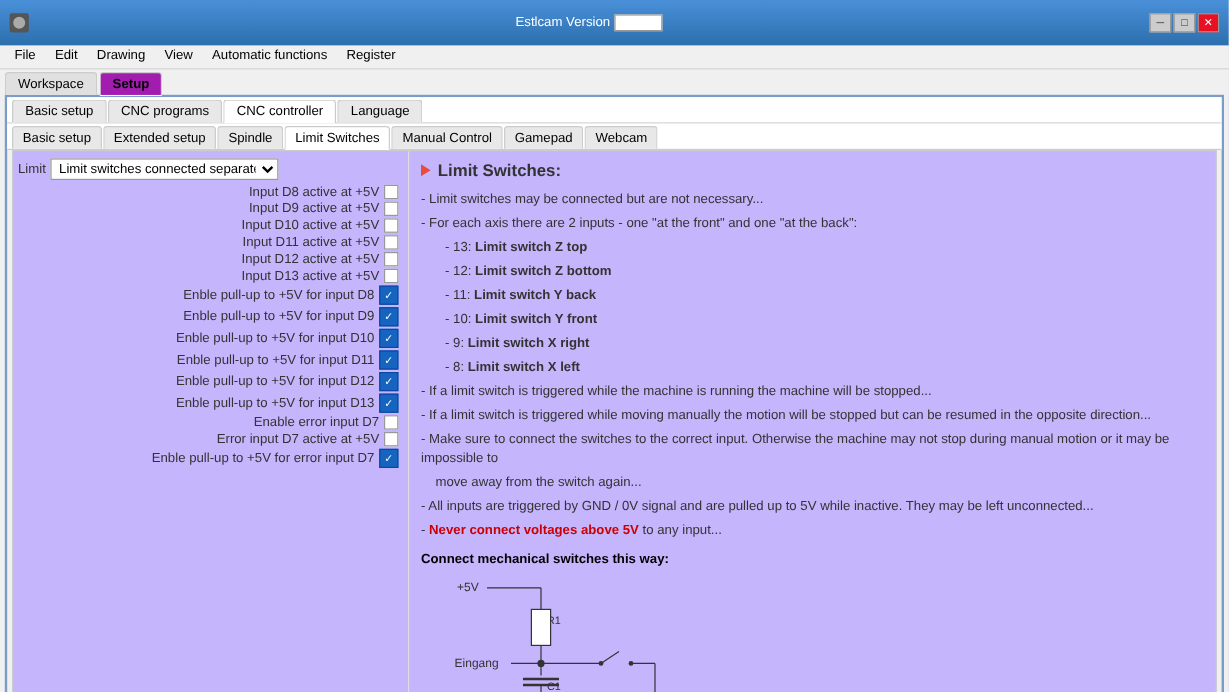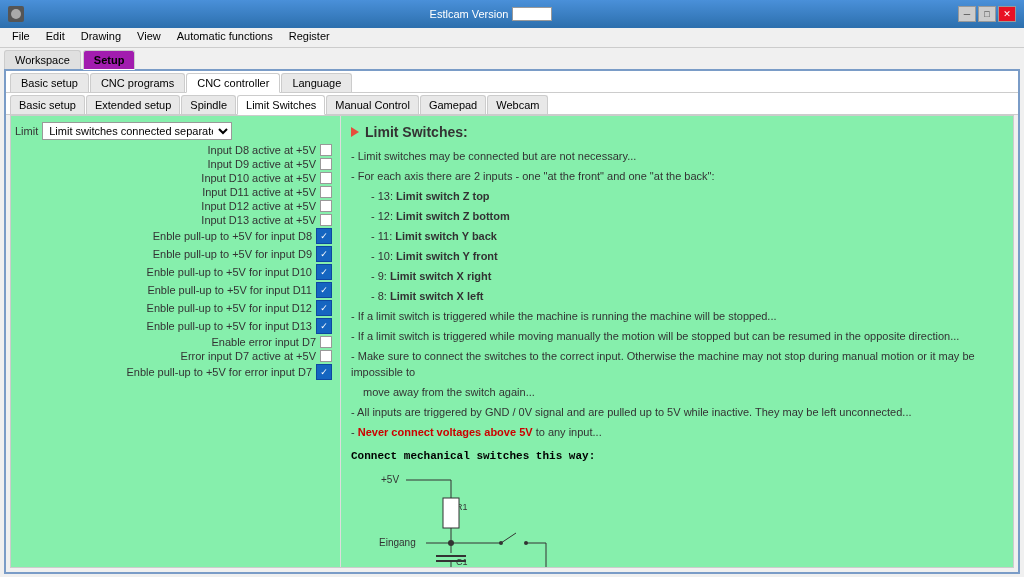--- a/index.html
+++ b/index.html
@@ -7,21 +7,21 @@
       font-family: 'Segoe UI', Tahoma, Arial, sans-serif;
       font-size: 11px;
       background: #f0f0f0;
       width: 1024px;
       height: 577px;
       overflow: hidden;
     }
     
     .title-bar {
       background: linear-gradient(to bottom, #4a90d9, #2c6fad);
-      height: 28px;
+      height: 38px;
       display: flex;
       align-items: center;
       justify-content: space-between;
       padding: 0 8px;
       color: white;
     }
     .title-bar-text {
       flex: 1;
       text-align: center;
       font-size: 11px;
@@ -135,21 +135,21 @@
       border-radius: 3px 3px 0 0;
     }
     .third-tab.active {
       background: white;
       border-bottom: 1px solid white;
       margin-bottom: -1px;
     }
 
     
     .main-content {
-      background: #86efac;
+      background: #c4b5fd;
       border: 1px solid #ccc;
       margin: 0 4px 4px;
       display: flex;
       height: calc(577px - 22px - 20px - 24px - 25px - 25px - 8px);
       overflow: hidden;
     }
 
     
     .left-panel {
       width: 330px;
@@ -246,21 +246,20 @@
     .info-text .bold { font-weight: bold; }
     .info-text .red { color: #cc0000; font-weight: bold; }
 
     .circuit-section {
       margin-top: 10px;
     }
     .circuit-title {
       font-size: 11px;
       font-weight: bold;
       margin-bottom: 6px;
-      font-family: Liberation Mono, monospace;
     }
 
     
     .circuit-diagram {
       margin: 4px 0 10px 20px;
     }
 
     .outer-container {
       border: 2px solid #7a9cc7;
       margin: 0 4px;

